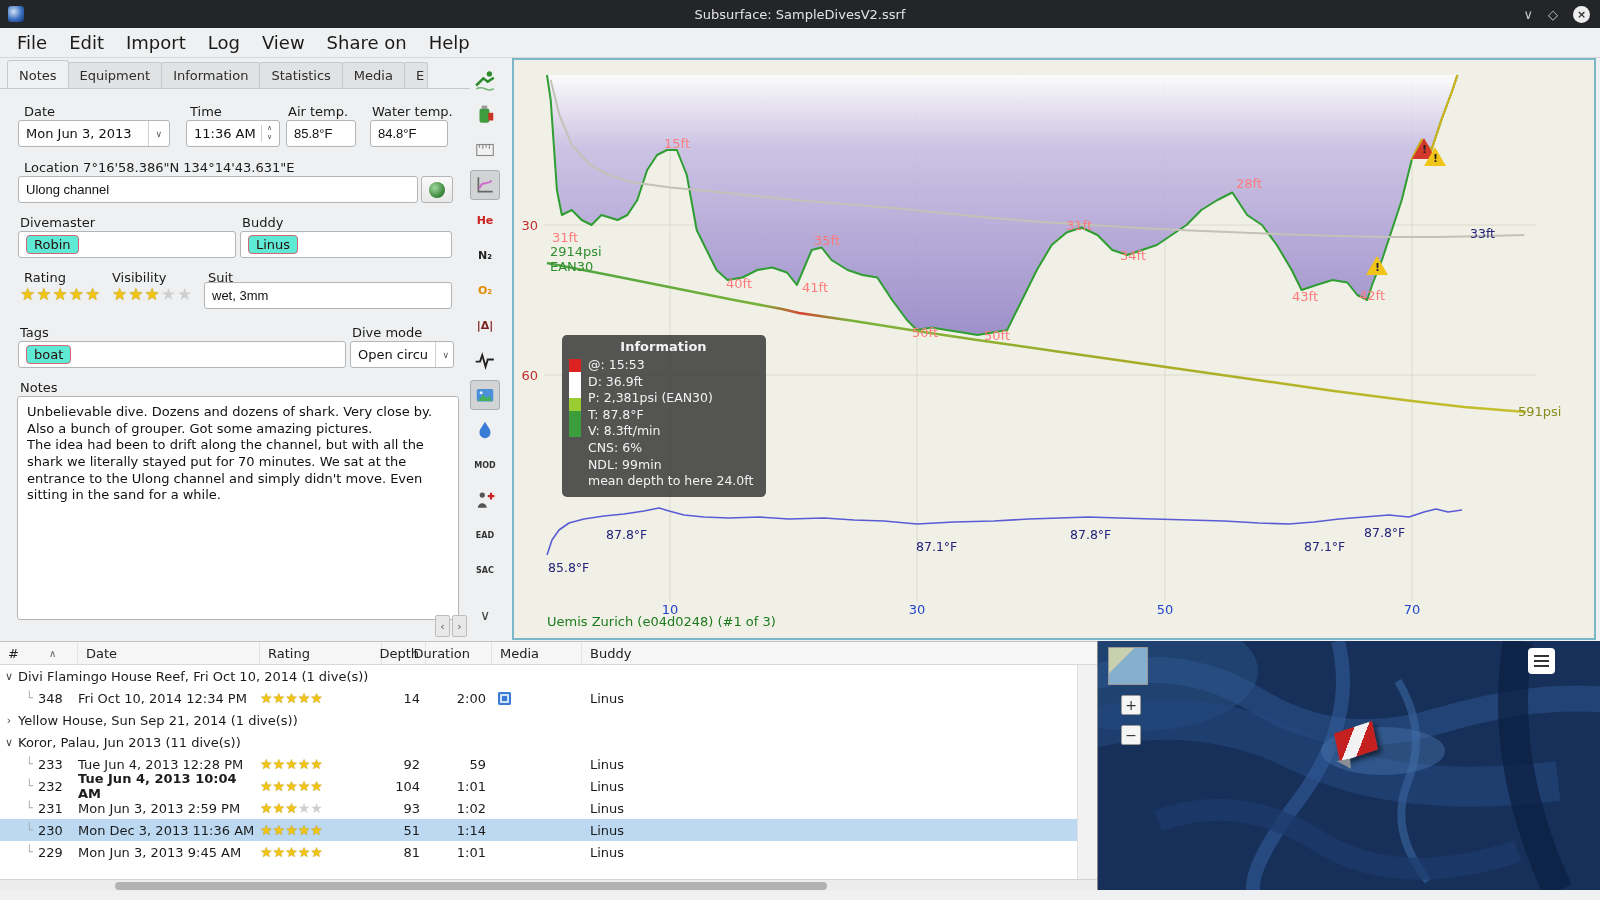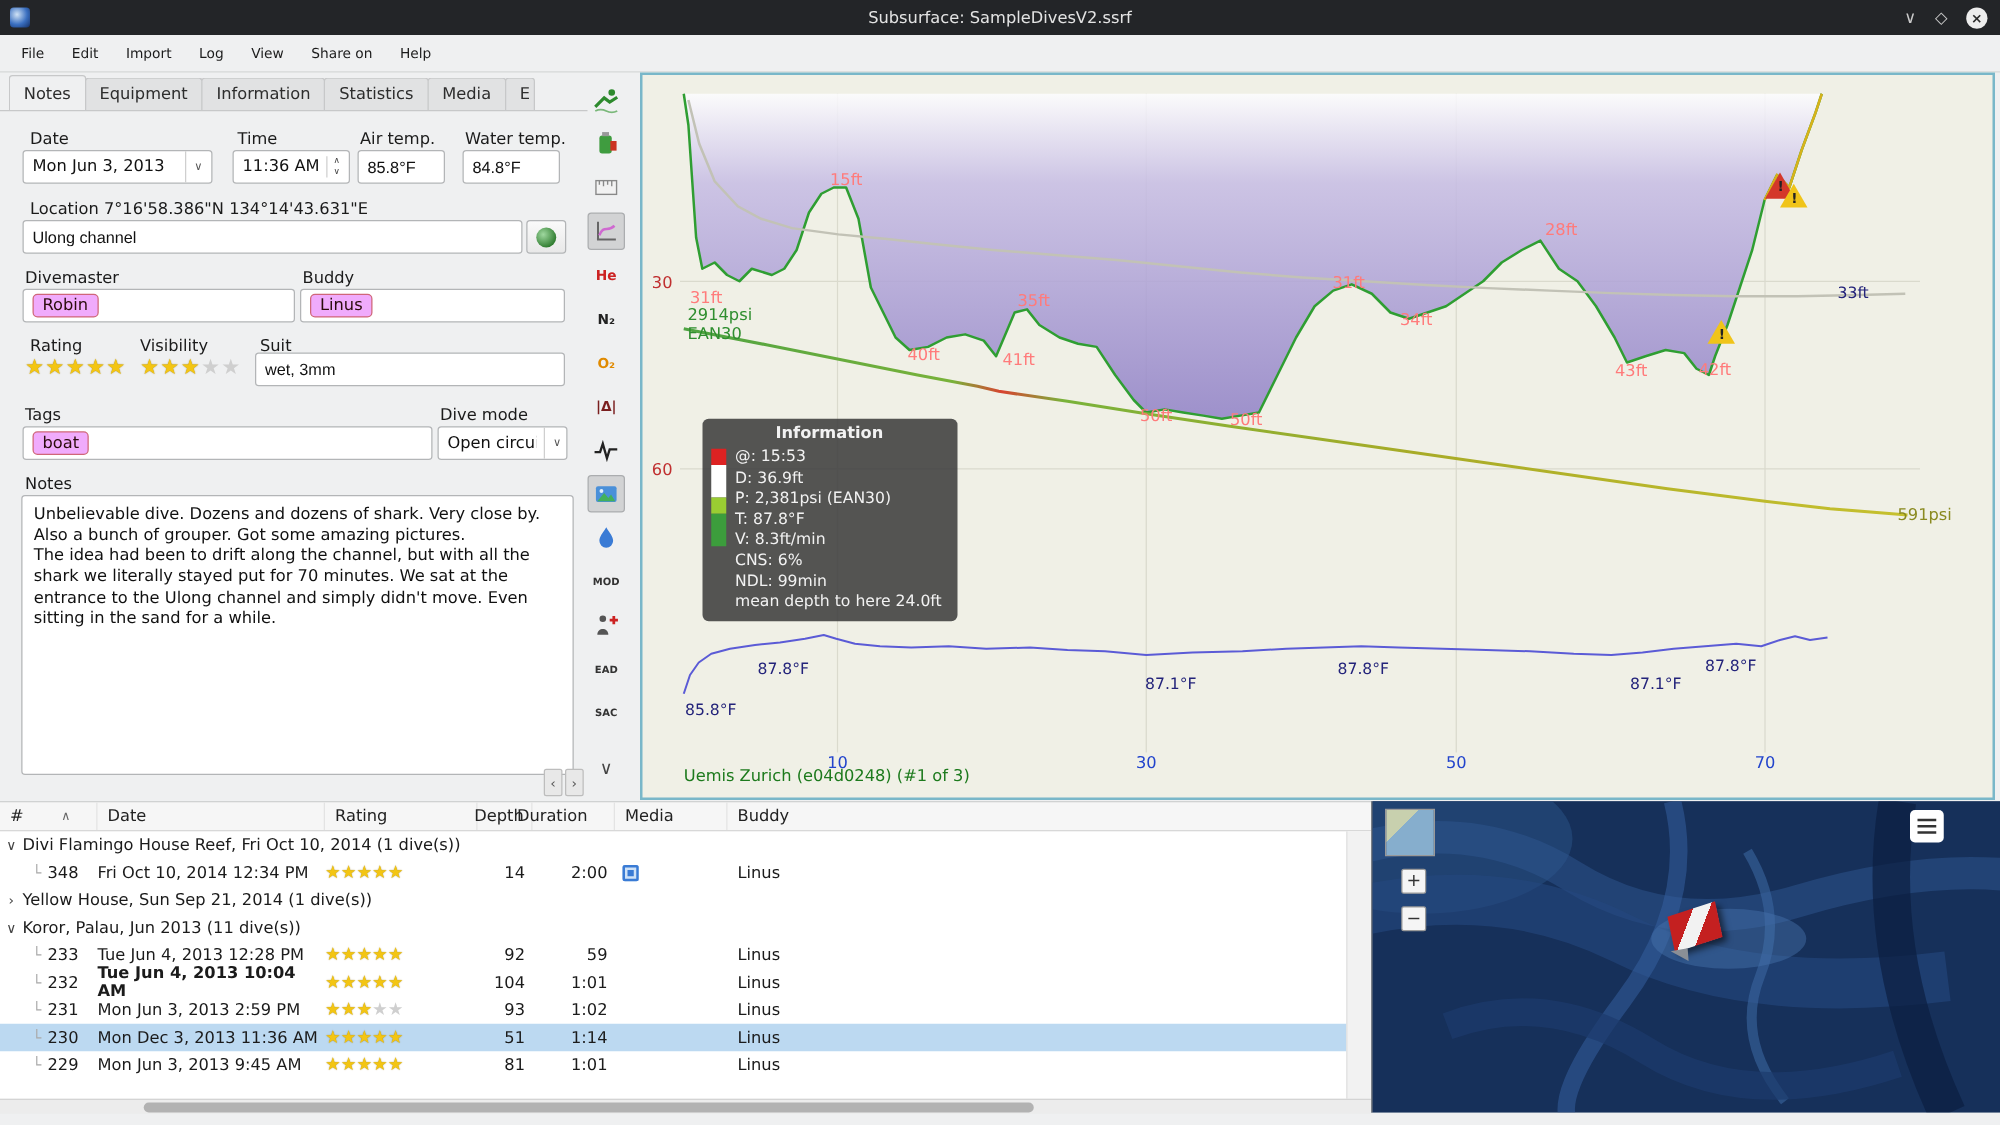--- a/index.html
+++ b/index.html
@@ -9,38 +9,38 @@
   
   .titlebar{position:absolute;left:0;top:0;width:1600px;height:28px;background:#232528;display:flex;align-items:center;}
   .app-icon{width:16px;height:16px;margin-left:8px;border-radius:3px;background:radial-gradient(circle at 35% 35%,#cfe2f5,#3a6fc0 55%,#173succ 90%);background:radial-gradient(circle at 35% 35%,#cfe2f5,#3a6fc0 55%,#17356e 95%);}
   .tb-title{position:absolute;left:0;right:0;text-align:center;font-size:13px;color:#e3e3e3;}
   .tb-controls{position:absolute;right:10px;display:flex;gap:15px;align-items:center;height:28px;}
   .tb-glyph{color:#c9c9c9;font-size:13px;line-height:1;}
   .tb-close{width:17px;height:17px;border-radius:50%;background:#ededed;color:#2b2b2b;font-size:11px;font-weight:bold;display:flex;align-items:center;justify-content:center;}
 
   
   .menubar{position:absolute;left:0;top:28px;width:1600px;height:30px;background:#eff0f1;border-bottom:1px solid #d6d7d8;display:flex;align-items:center;padding-left:6px;}
-  .menu-item{padding:5px 11px;font-size:11px;}
+  .menu-item{padding:5px 11px;font-size:18px;}
 
   
   .left-panel{position:absolute;left:0;top:58px;width:470px;height:582px;}
   .tabbar{position:absolute;left:0;top:0;width:470px;height:30px;display:flex;align-items:flex-end;padding-left:7px;}
   .tabline{position:absolute;left:0;top:30px;width:470px;border-top:1px solid #c7c8c9;}
   .tab{padding:5px 11px;font-size:13px;background:#e1e2e3;border:1px solid #c7c8c9;border-bottom:none;border-radius:3px 3px 0 0;margin-right:-1px;color:#2d2d2d;white-space:nowrap;position:relative;}
   .tab.active{background:#eff0f1;z-index:3;padding-top:7px;}
   .tab.cut{width:22px;overflow:hidden;}
   .tab-scroll{position:absolute;right:3px;bottom:3px;display:flex;gap:2px;z-index:4;}
   .tab-scroll span{width:15px;height:22px;border:1px solid #bdbdbd;background:#e8e8e8;display:flex;align-items:center;justify-content:center;font-size:11px;color:#555;border-radius:2px;}
   .lbl{position:absolute;font-size:13px;color:#1b1b1b;white-space:nowrap;}
   .field{position:absolute;background:#fff;border:1px solid #b3b5b7;border-radius:3px;height:27px;font-size:13px;display:flex;align-items:center;padding:0 7px;color:#111;}
   input.field{outline:none;}
   .combo{justify-content:space-between;}
   .caret{color:#555;font-size:9px;border-left:1px solid #cfcfcf;padding-left:6px;margin-left:6px;height:100%;display:flex;align-items:center;}
   .spin-btns{display:flex;flex-direction:column;font-size:7px;color:#444;line-height:1.1;margin-left:auto;border-left:1px solid #cfcfcf;padding-left:5px;gap:1px;}
-  .tag{background:#f0abfc;border:1px solid #cf6679;border-radius:4px;padding:1px 7px;font-size:13px;color:#2b0c0c;}
+  .tag{background:#5eead4;border:1px solid #cf6679;border-radius:4px;padding:1px 7px;font-size:13px;color:#2b0c0c;}
   .stars{position:absolute;font-size:17px;letter-spacing:1px;}
   .st-on{color:#f3c513;text-shadow:0 0 1px #93750a;}
   .st-off{color:#cfcfcf;}
   .globe-btn{position:absolute;width:32px;height:27px;border:1px solid #b3b5b7;border-radius:3px;background:linear-gradient(#fafafa,#e8e8e8);display:flex;align-items:center;justify-content:center;}
   .globe{width:16px;height:16px;border-radius:50%;background:radial-gradient(circle at 35% 35%,#9fd89f,#2d7a2d 75%);}
   .notes-box{position:absolute;background:#fff;border:1px solid #b3b5b7;border-radius:3px;padding:7px 9px;font-size:13px;line-height:1.28;white-space:pre-wrap;color:#111;}
 
   
   .ptoolbar{position:absolute;left:470px;top:58px;width:42px;height:582px;display:flex;flex-direction:column;align-items:flex-start;padding-top:7px;gap:5px;}
   .ptb{width:30px;height:30px;display:flex;align-items:center;justify-content:center;border-radius:3px;flex:none;}

